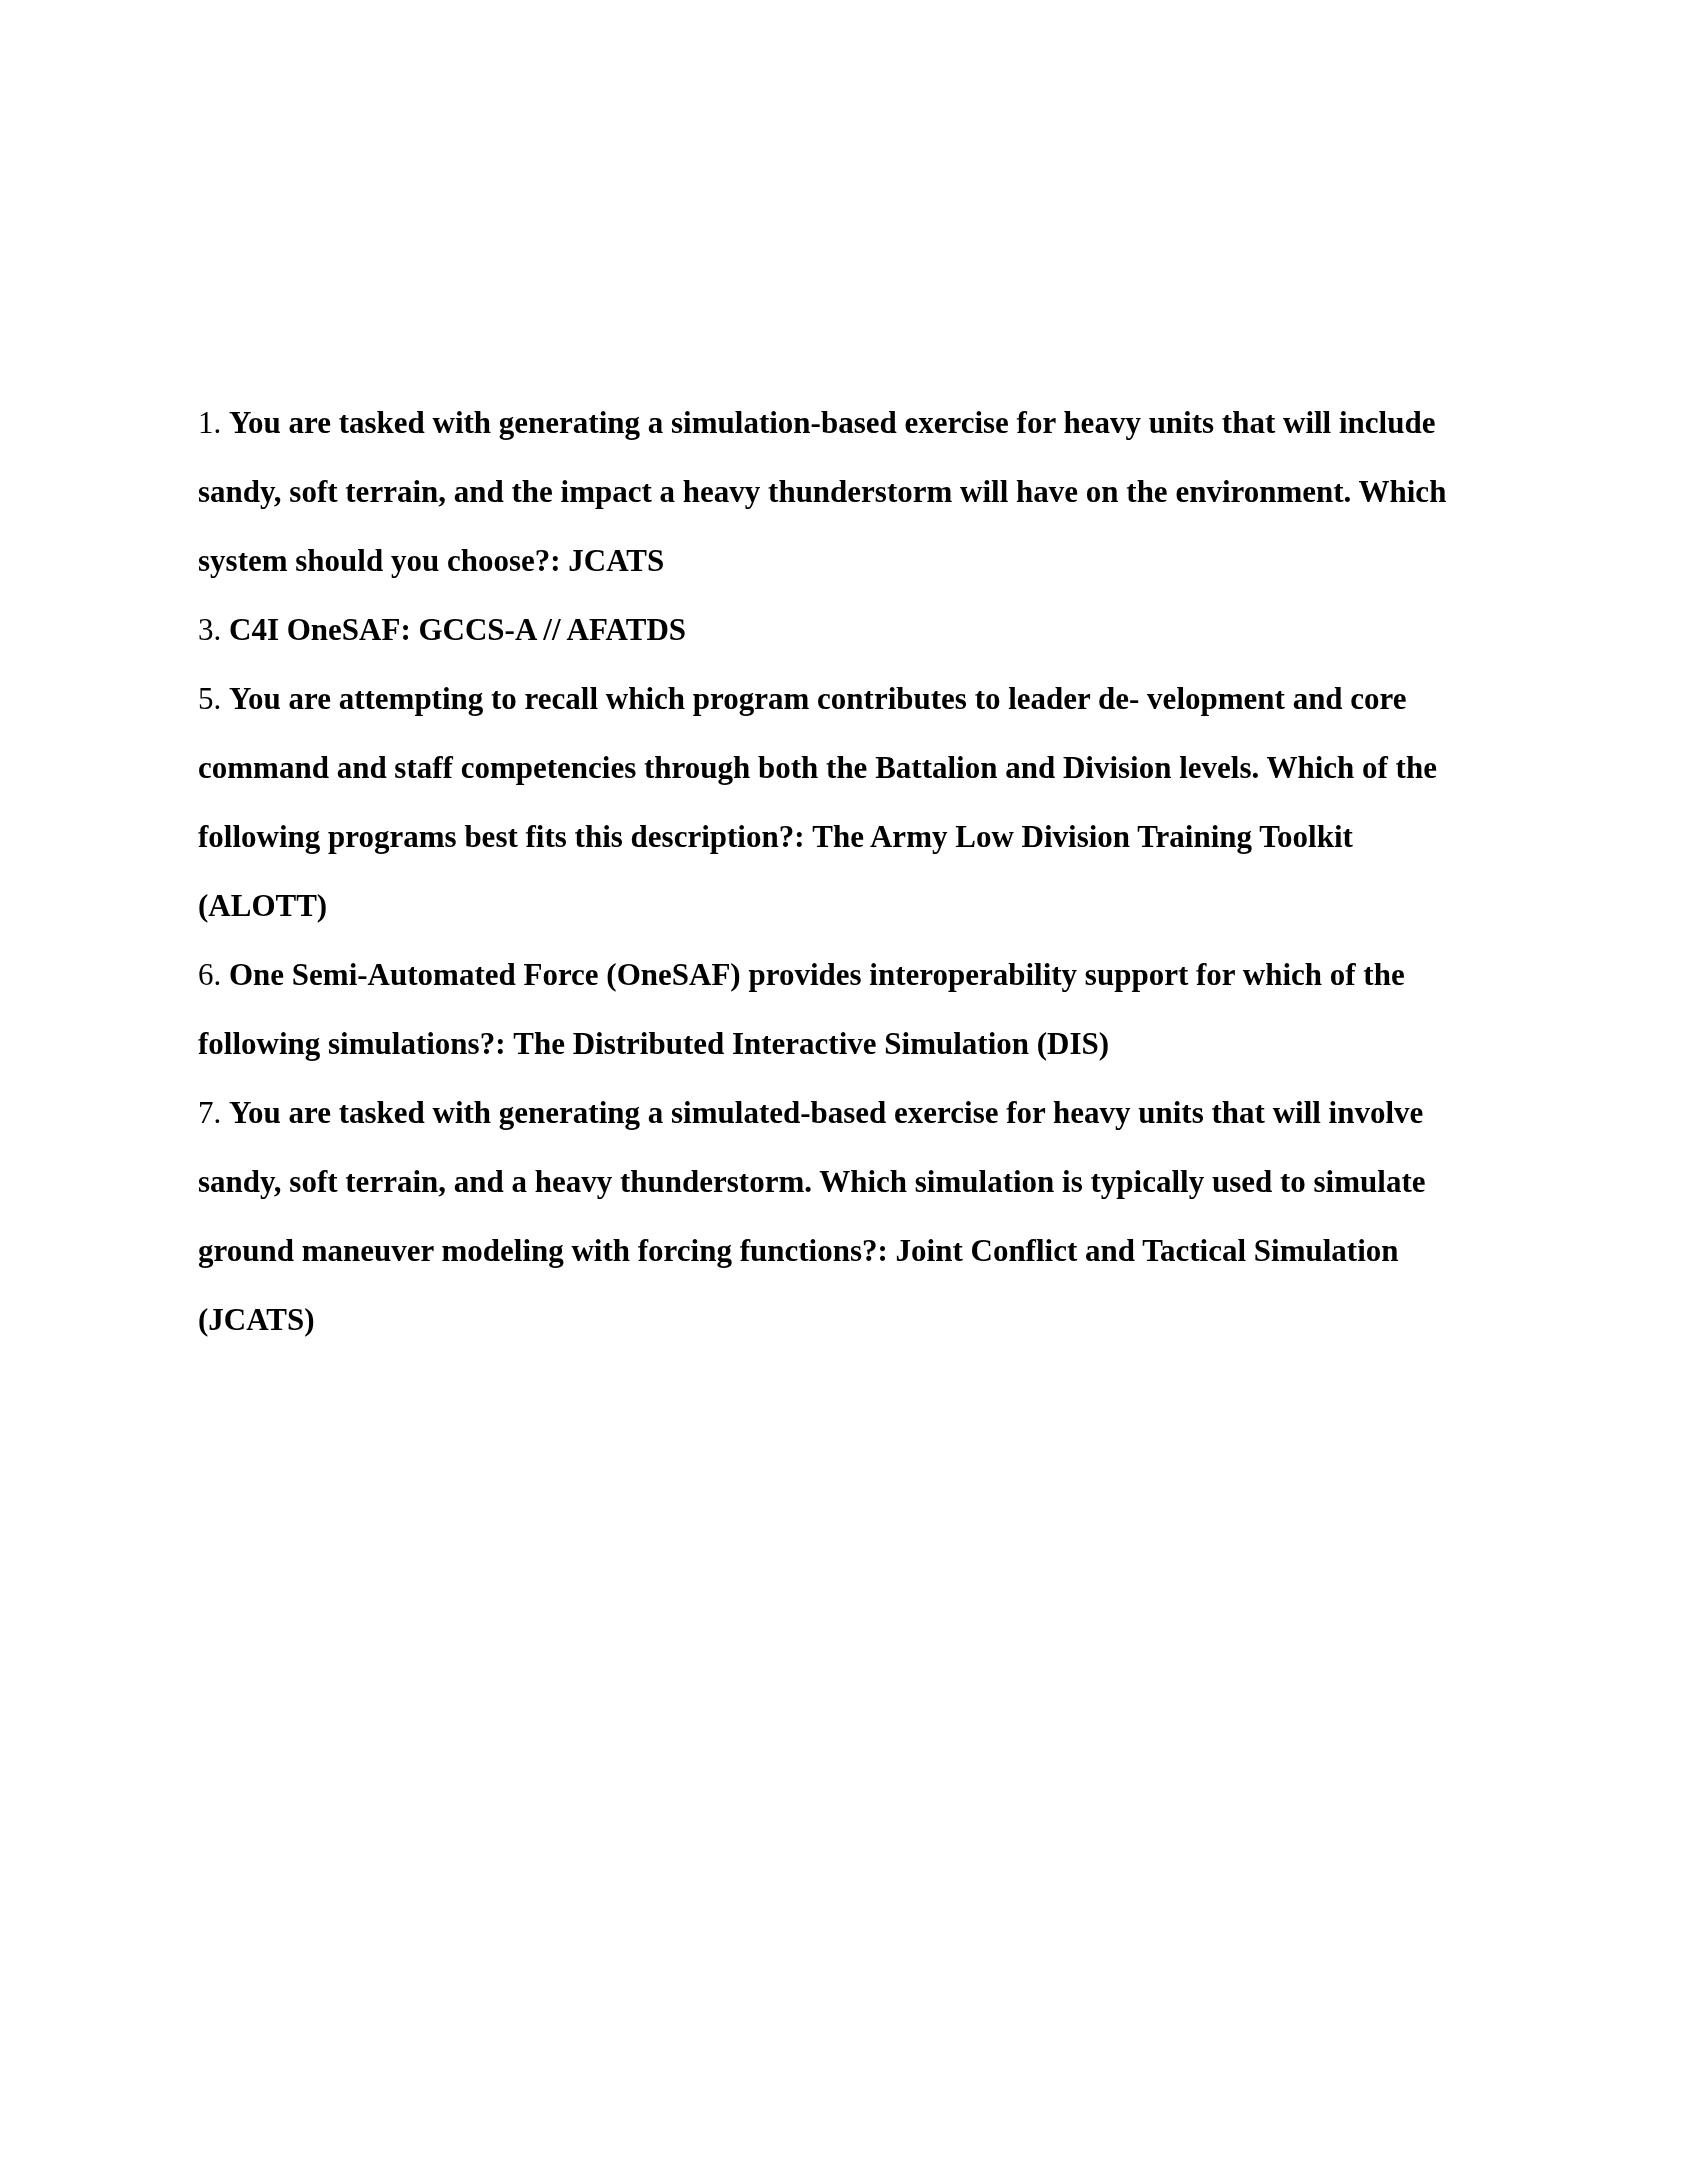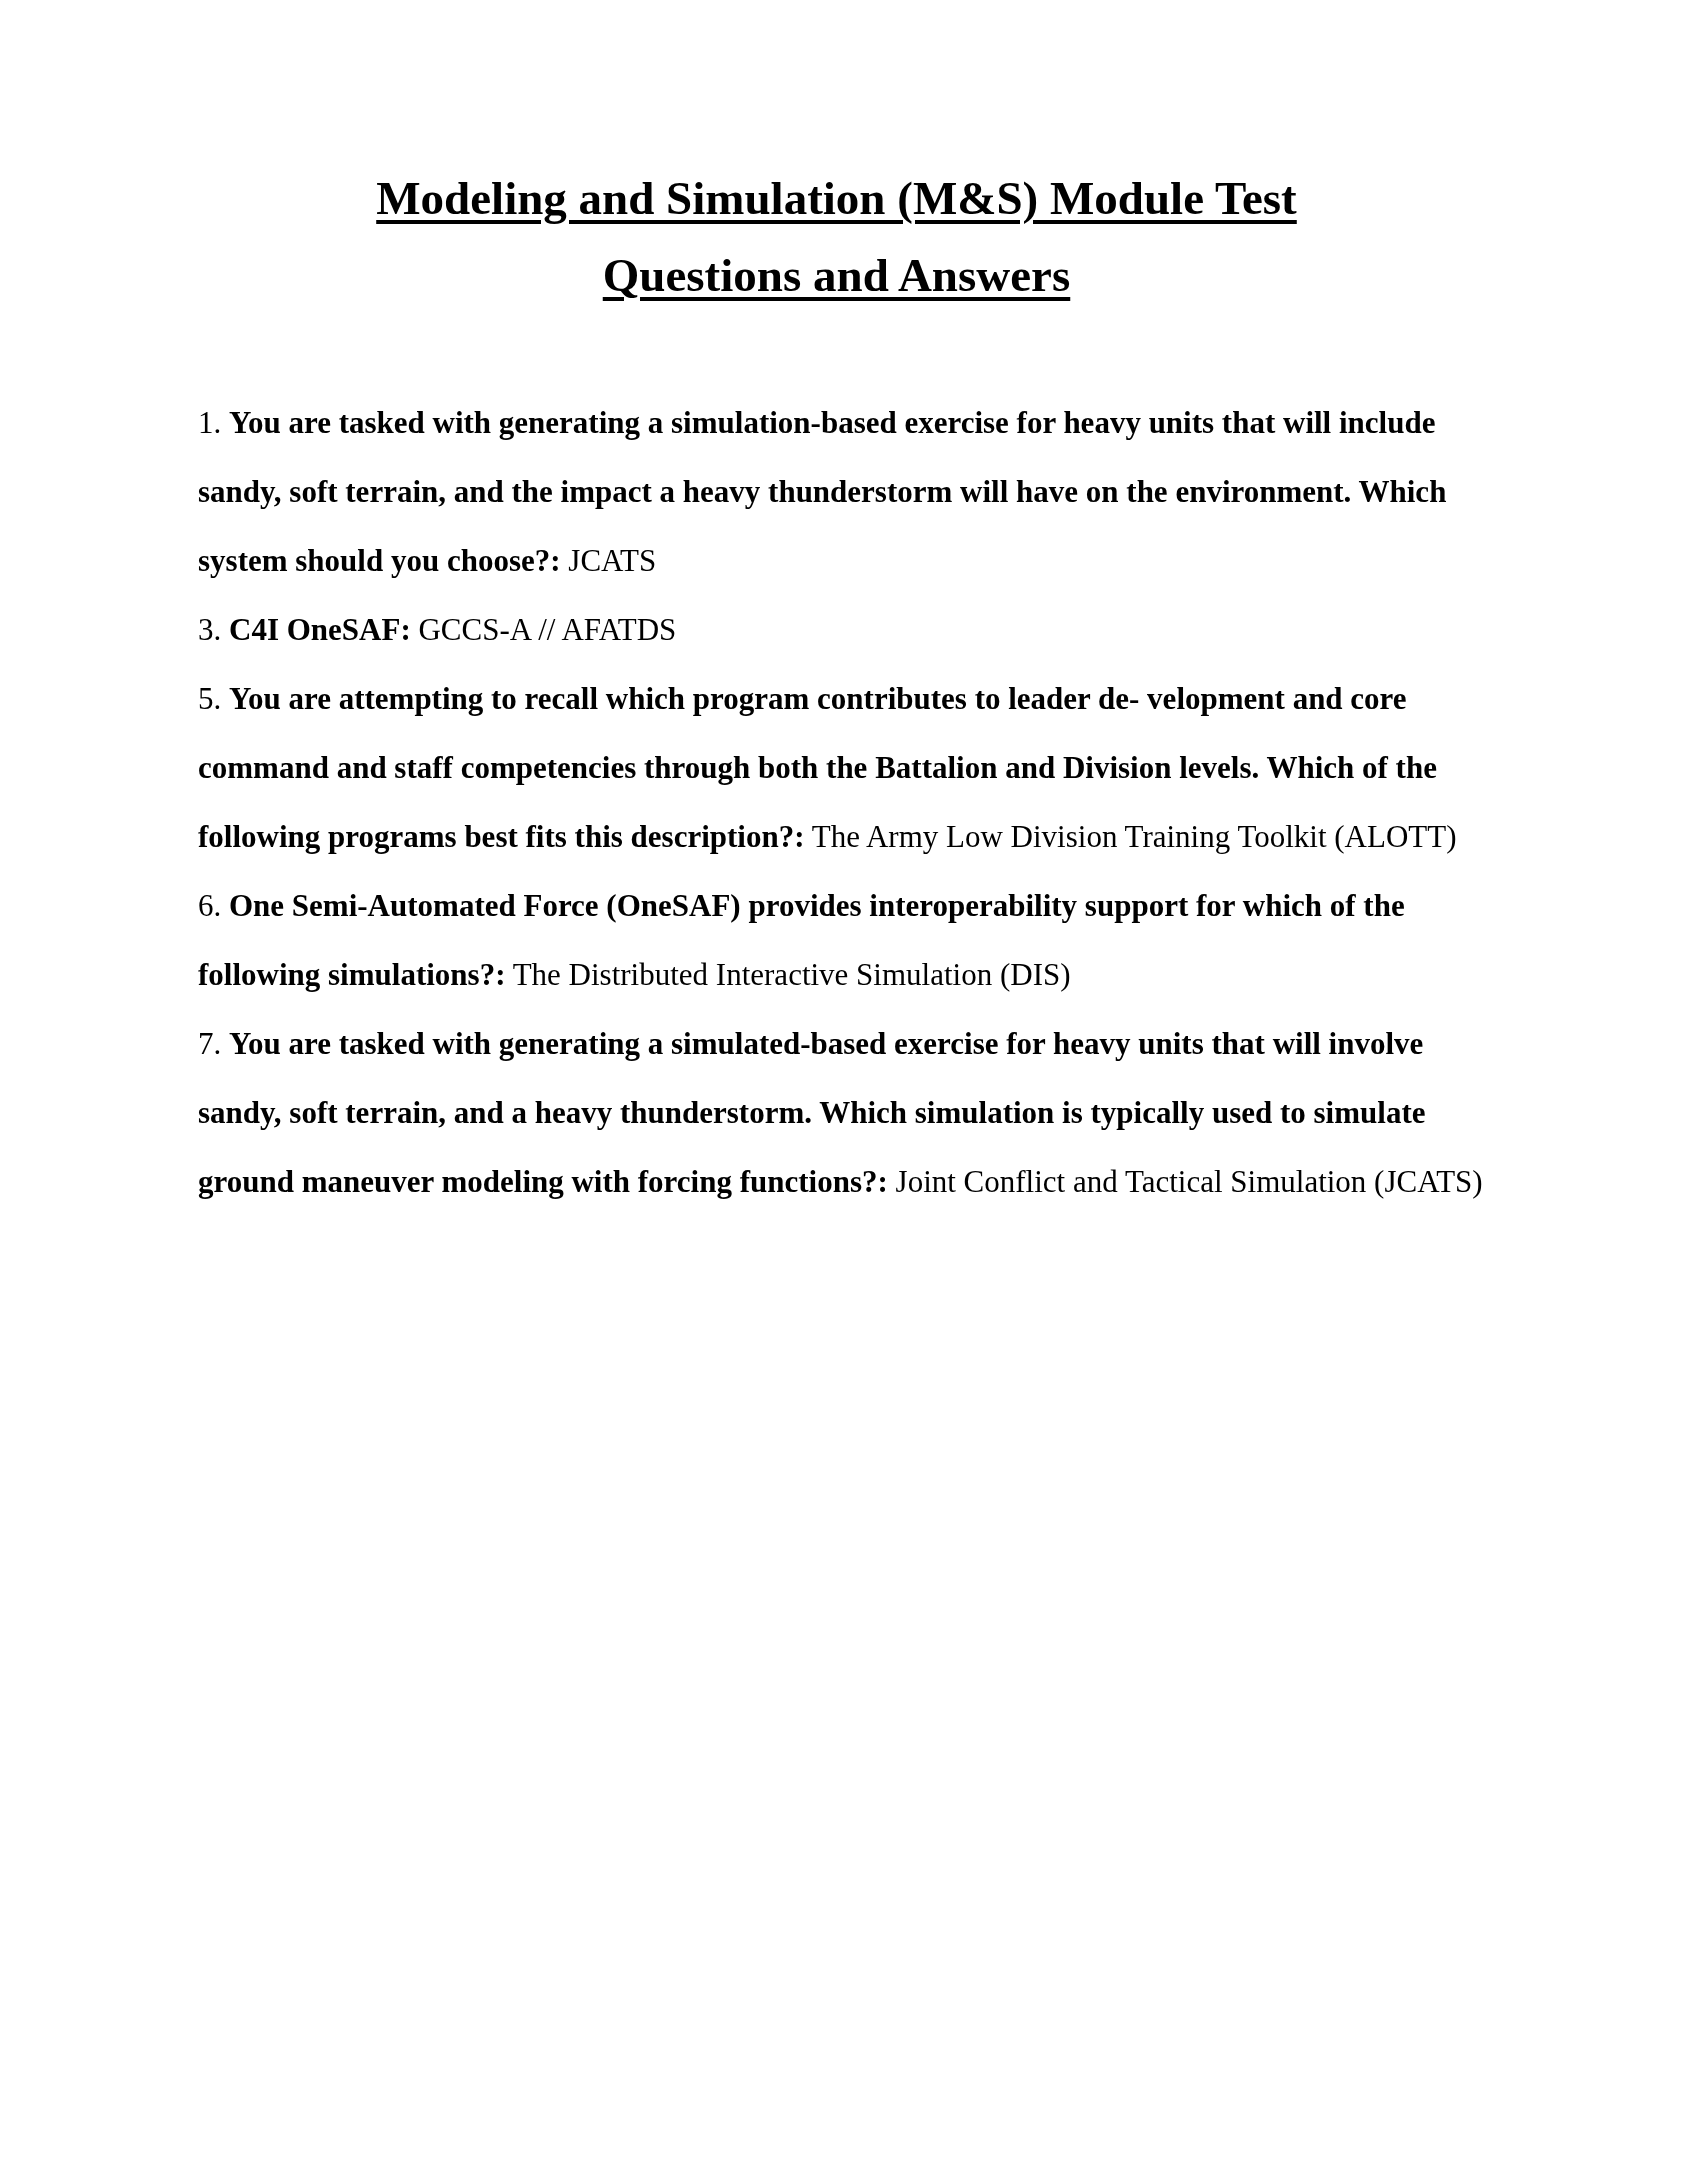--- a/index.html
+++ b/index.html
@@ -51,32 +51,28 @@
     padding: 0;
     white-space: normal;
   }
   .qa-num {
     font-weight: normal;
   }
   .qa-question {
     font-weight: bold;
   }
   .qa-answer {
-    font-weight: normal;
+    font-weight: bold;
   }
 </style>
 </head>
 <body>
 
 <div class="page">
 
-  <h1 class="doc-title">
-    <span class="title-line"><span>Modeling and Simulation (M&amp;S) Module Test</span></span>
-    <span class="title-line"><span>Questions and Answers</span></span>
-  </h1>
 
   <div class="body-block">
 
     <p class="qa-item"><span class="qa-num">1.</span> <span class="qa-question">You are tasked with generating a simulation-based exercise for heavy units that will include sandy, soft terrain, and the impact a heavy thunderstorm will have on the environment. Which system should you choose?:</span> <span class="qa-answer">JCATS</span></p>
 
 
     <p class="qa-item"><span class="qa-num">3.</span> <span class="qa-question">C4I OneSAF:</span> <span class="qa-answer">GCCS-A // AFATDS</span></p>
 
 
     <p class="qa-item"><span class="qa-num">5.</span> <span class="qa-question">You are attempting to recall which program contributes to leader de- velopment and core command and staff competencies through both the Battalion and Division levels. Which of the following programs best fits this description?:</span> <span class="qa-answer">The Army Low Division Training Toolkit (ALOTT)</span></p>

